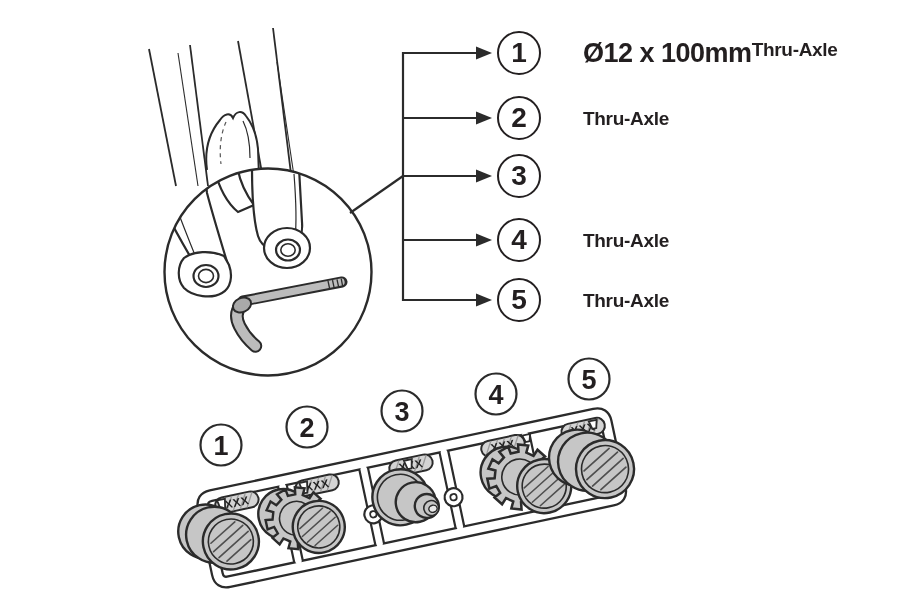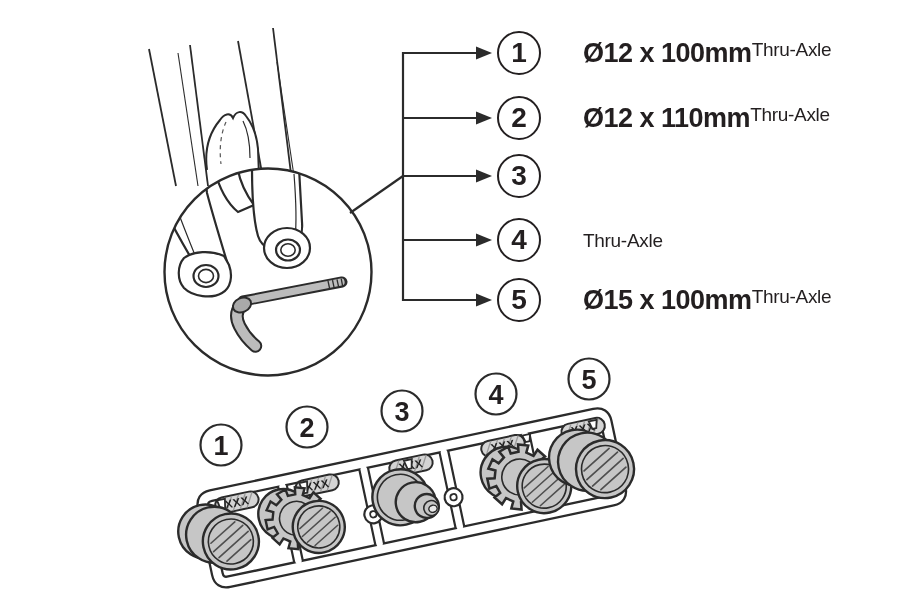--- a/index.html
+++ b/index.html
@@ -5,21 +5,21 @@
   html,body{margin:0;padding:0;background:#fff;}
   .stage{position:relative;width:900px;height:600px;background:#fff;overflow:hidden;
          font-family:"Liberation Sans",sans-serif;color:#231f20;}
   .art{position:absolute;left:0;top:0;}
   .legend-row{position:absolute;left:497px;display:flex;align-items:center;gap:19px;height:46px;}
   .num-circle{width:40px;height:40px;border:2.5px solid #231f20;border-radius:50%;
               display:flex;align-items:center;justify-content:center;
               font-size:28px;font-weight:bold;flex:0 0 auto;background:#fff;line-height:1;}
   .txt-col{display:flex;justify-content:space-between;margin-left:23px;}
   .row-title{font-size:27px;font-weight:bold;line-height:26px;letter-spacing:-0.5px;white-space:nowrap;}
-  .row-sub{font-size:19px;font-weight:normal;line-height:19px;letter-spacing:-0.3px;white-space:nowrap;}
+  .row-sub{font-size:19px;font-weight:bold;line-height:19px;letter-spacing:-0.3px;white-space:nowrap;}
   .part{fill:#c6c6c6;stroke:#2b2b2b;stroke-width:2.4;}
   .part2{fill:#c6c6c6;stroke:#2b2b2b;stroke-width:1.6;}
   .tube-b{fill:none;stroke:#2b2b2b;stroke-linejoin:round;stroke-linecap:round;}
   .tube-w{fill:none;stroke:#ffffff;stroke-linejoin:round;stroke-linecap:round;}
   .ln{stroke:#2b2b2b;stroke-width:2.2;fill:none;}
   .forkln{stroke:#2b2b2b;stroke-width:1.8;fill:none;}
   .forklt{stroke:#2b2b2b;stroke-width:1.1;fill:none;}
   .white-part{fill:#ffffff;stroke:#2b2b2b;stroke-width:2.2;}
   .numText{font-size:27px;font-weight:bold;fill:#231f20;text-anchor:middle;}
   .tagText{font-size:11.5px;font-weight:bold;fill:#1f1f1f;text-anchor:middle;letter-spacing:0.5px;}
@@ -230,33 +230,31 @@
   <div class="legend-row" style="top:30px;">
     <div class="num-circle">1</div>
     <div class="txt-col">
       <div class="row-title">Ø12 x 100mm</div>
       <div class="row-sub">Thru-Axle</div>
     </div>
   </div>
   <div class="legend-row" style="top:95px;">
     <div class="num-circle">2</div>
     <div class="txt-col">
-      <div class="row-title">Ø12 x 110mm</div>
       <div class="row-sub">Thru-Axle</div>
     </div>
   </div>
   <div class="legend-row" style="top:153px;">
     <div class="num-circle">3</div>
   </div>
   <div class="legend-row" style="top:217px;">
     <div class="num-circle">4</div>
     <div class="txt-col">
       <div class="row-sub">Thru-Axle</div>
     </div>
   </div>
   <div class="legend-row" style="top:277px;">
     <div class="num-circle">5</div>
     <div class="txt-col">
-      <div class="row-title">Ø15 x 100mm</div>
       <div class="row-sub">Thru-Axle</div>
     </div>
   </div>
 </div>
 
 </body></html>

